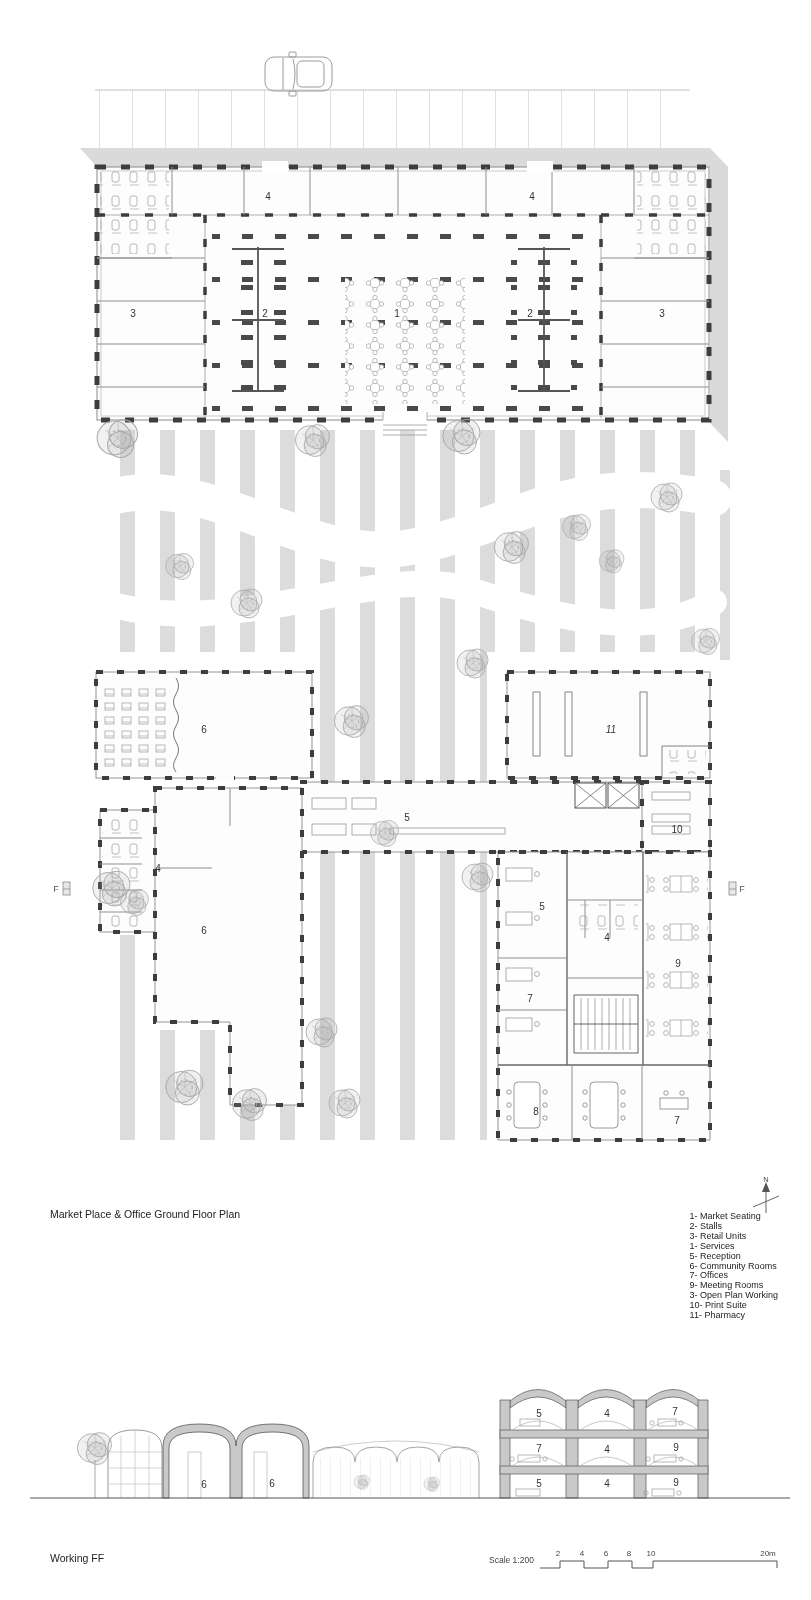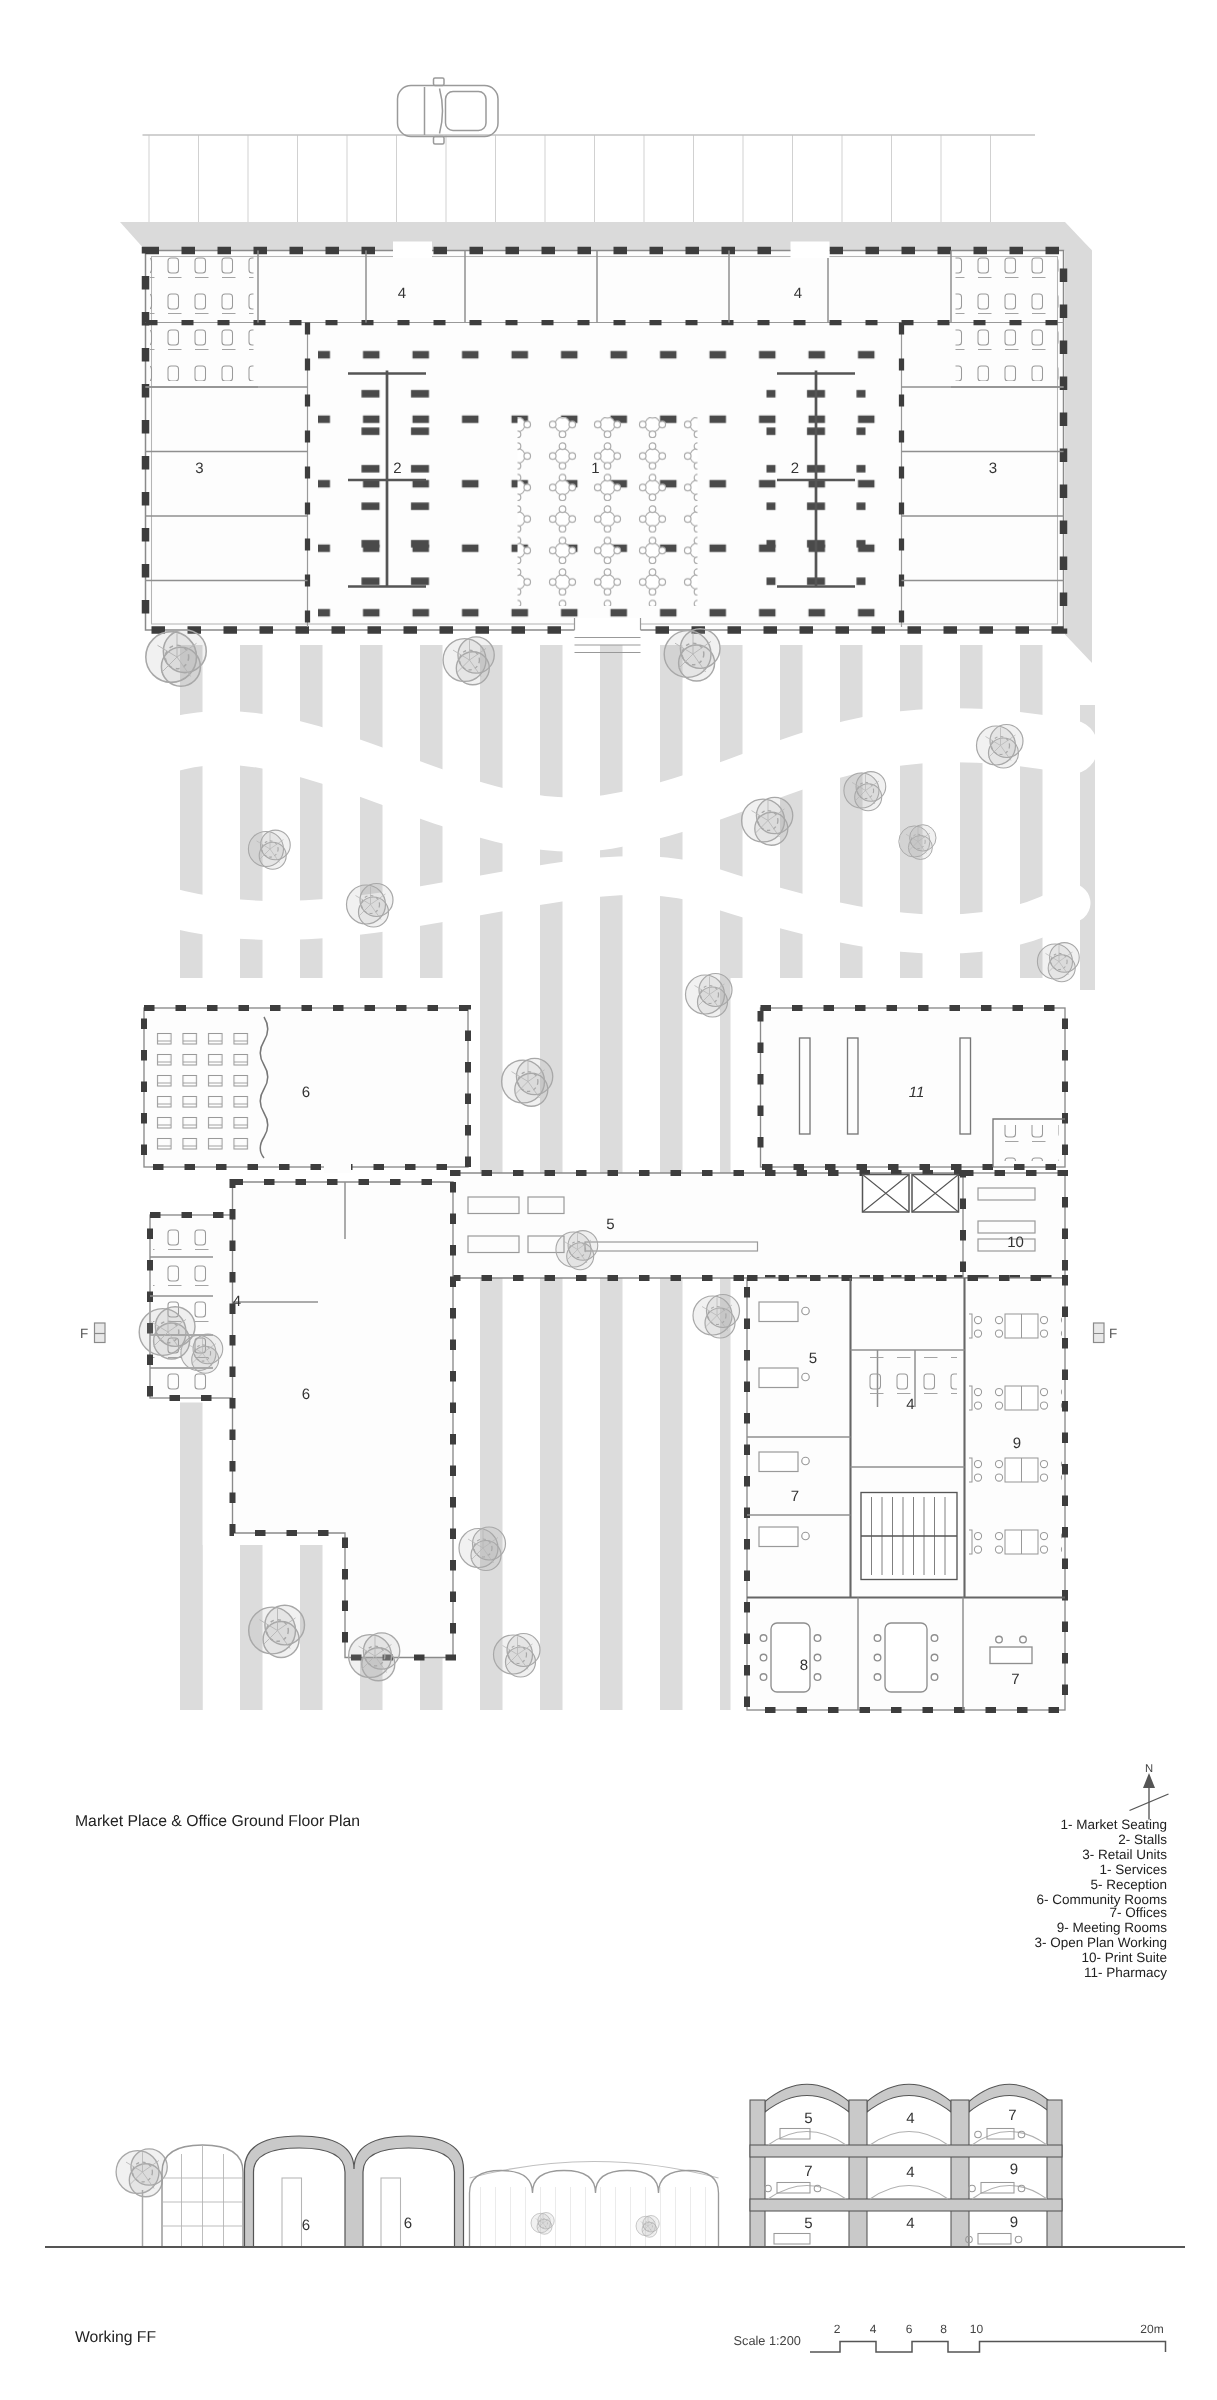--- a/index.html
+++ b/index.html
@@ -4,21 +4,21 @@
 <style>
   html,body{margin:0;padding:0;background:#fff;}
   #page{position:relative;width:811px;height:1600px;background:#ffffff;overflow:hidden;
         font-family:"Liberation Sans",sans-serif;color:#2e2e2e;}
   #page svg.draw{position:absolute;left:0;top:0;}
   .overlay{position:absolute;left:0;top:0;width:811px;height:1600px;pointer-events:none;}
   .room-label{position:absolute;transform:translate(-50%,-50%);font-size:10px;color:#333;white-space:nowrap;}
   .tick-label{position:absolute;transform:translate(-50%,-50%);font-size:8px;color:#444;white-space:nowrap;}
   .page-title{position:absolute;left:50px;top:1208px;font-size:10.5px;color:#222;}
   .section-title{position:absolute;left:50px;top:1552px;font-size:10.5px;color:#222;}
-  .legend{position:absolute;right:33px;top:1212px;text-align:right;font-size:9px;line-height:9.9px;color:#222;}
+  .legend{position:absolute;right:33px;top:1212px;text-align:left;font-size:9px;line-height:9.9px;color:#222;}
   .legend-item{white-space:nowrap;}
   .scale-label{position:absolute;left:489px;top:1555px;font-size:8.5px;color:#444;}
   .north-label{position:absolute;left:766px;top:1179px;transform:translate(-50%,-50%);font-size:7.5px;color:#444;}
   .fmark{position:absolute;transform:translate(-50%,-50%);font-size:9px;color:#555;}
   .fmark.left{left:56px;top:889px;}
   .fmark.right{left:742px;top:889px;}
 </style>
 </head>
 <body>
 

